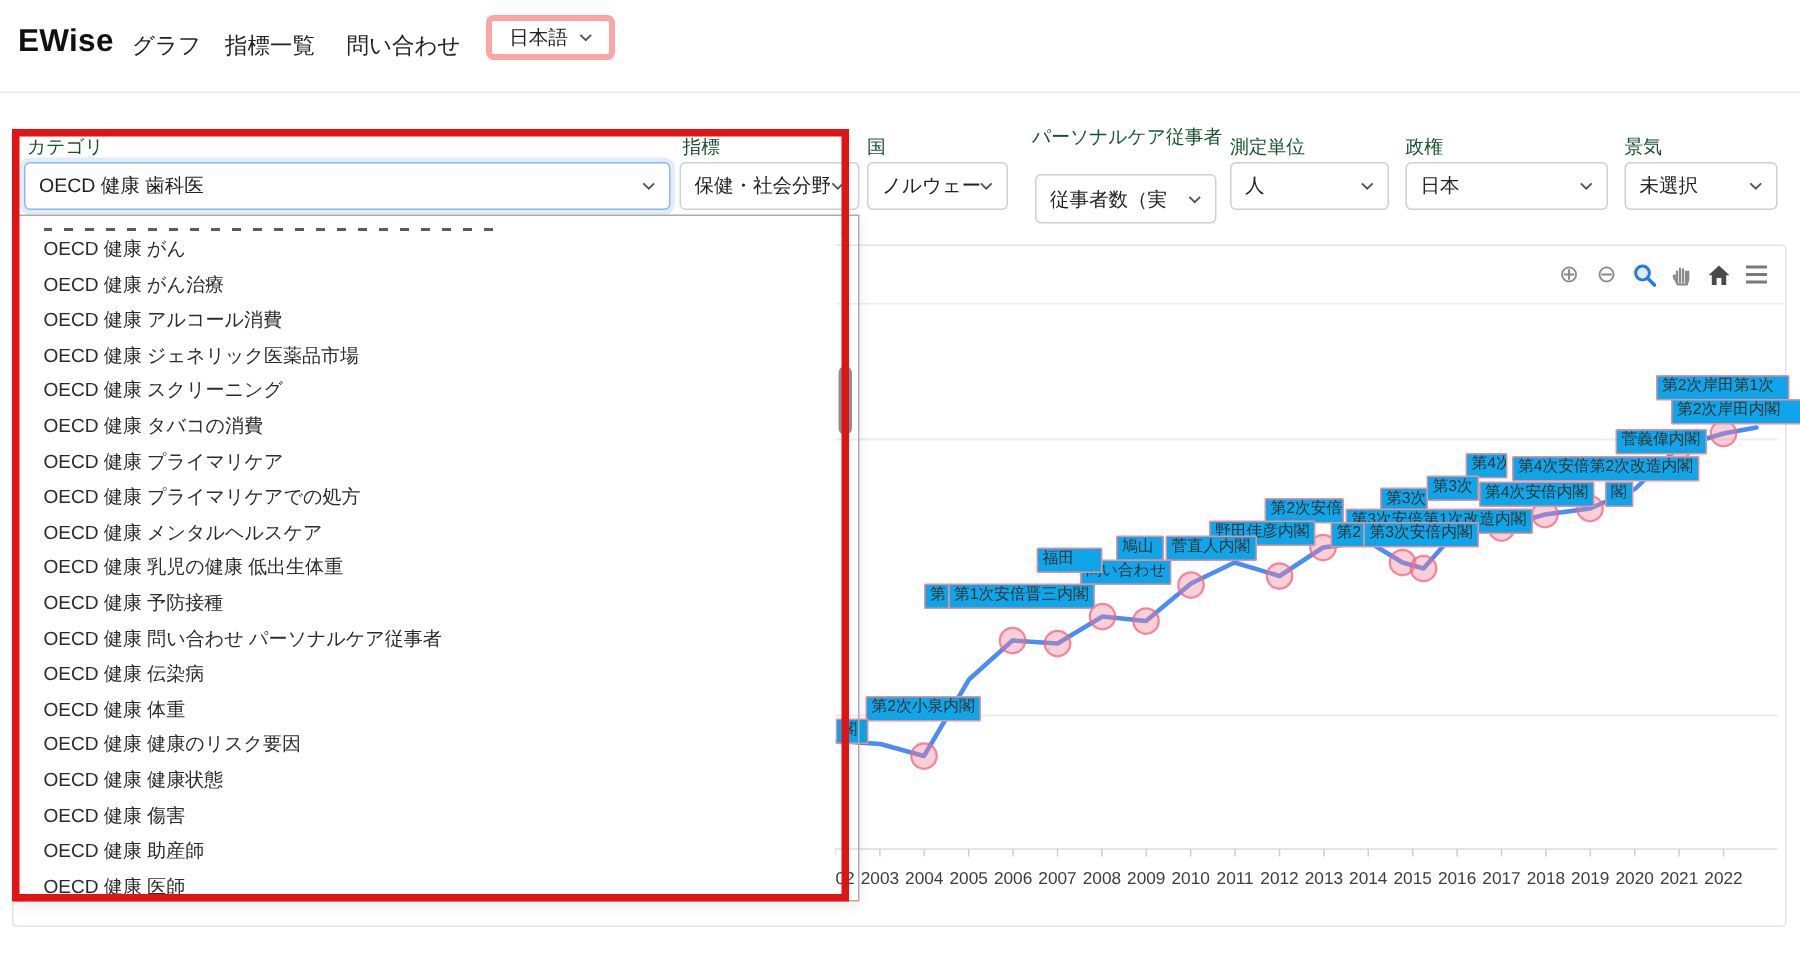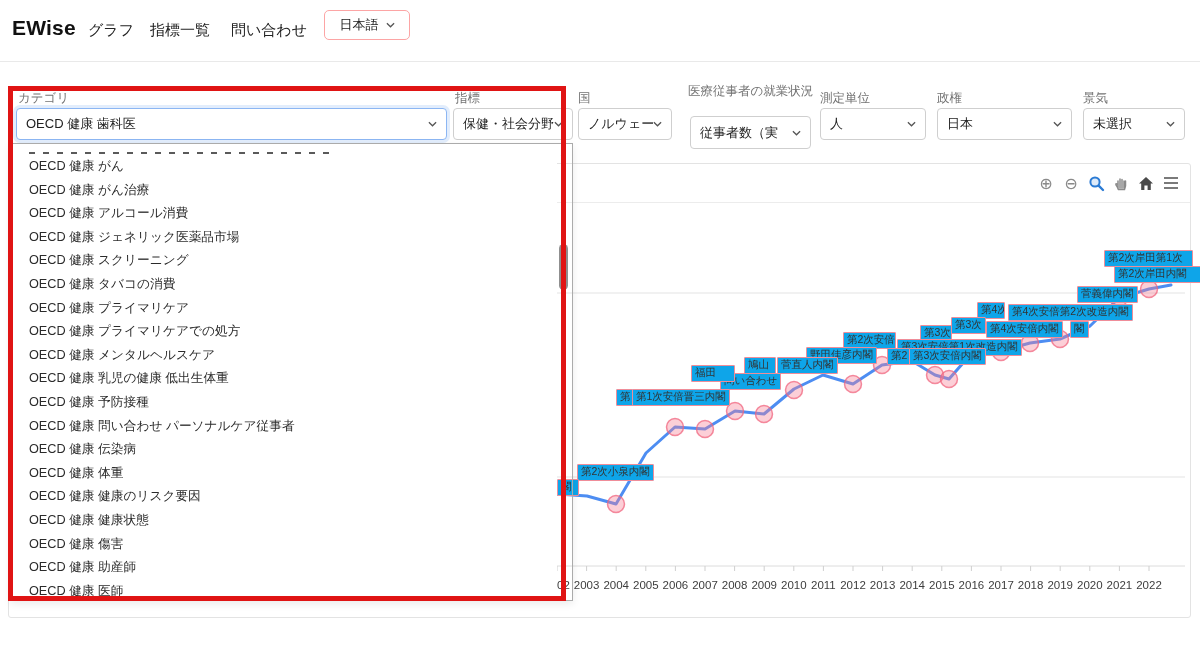--- a/index.html
+++ b/index.html
@@ -2,25 +2,25 @@
 <html><head>
 <meta charset="utf-8">
 <style>
   * { margin:0; padding:0; box-sizing:border-box; }
   html,body { width:1200px; height:650px; background:#fff; font-family:"Liberation Sans","DejaVu Sans",sans-serif; color:#222; overflow:hidden; }
 
   
   #header { position:absolute; left:0; top:0; width:1200px; height:62px; border-bottom:1px solid #e9e9e9; background:#fff; }
   #logo { position:absolute; left:12px; top:16px; font-size:21px; font-weight:bold; letter-spacing:0.2px; color:#111; }
   .nav-item { position:absolute; top:21px; font-size:15px; color:#222; cursor:pointer; white-space:nowrap; }
-  #lang { position:absolute; left:324px; top:10px; width:86px; height:30px; border:1px solid #fca5a5; border-radius:5px; display:flex; align-items:center; justify-content:center; gap:7px; font-size:13px; background:#fff; cursor:pointer; }
+  #lang { position:absolute; left:324px; top:10px; width:86px; height:30px; border:4px solid #fca5a5; border-radius:5px; display:flex; align-items:center; justify-content:center; gap:7px; font-size:13px; background:#fff; cursor:pointer; }
   .chev { width:9px; height:6px; }
 
   
-  .flabel { position:absolute; font-size:12.5px; color:#737373; white-space:nowrap; }
+  .flabel { position:absolute; font-size:12.5px; color:#14532d; white-space:nowrap; }
   .flabel2 { white-space:normal; line-height:1.2; }
   .fselect { position:absolute; height:32px; border:1px solid #cfcfcf; border-radius:4px; background:#fff; display:flex; align-items:center; padding:0 9px; font-size:13px; color:#222; cursor:pointer; }
   .fval { flex:1; overflow:hidden; white-space:nowrap; }
   .fselect.focused { border:1px solid #8cb6f3; box-shadow:0 0 0 3px rgba(140,182,243,.25); }
 
   
   #card { position:absolute; left:8px; top:163px; width:1183px; height:455px; border:1px solid #e3e3e3; border-radius:3px; background:#fff; z-index:1; }
   #toolbar { position:absolute; right:10px; top:8px; height:22px; display:flex; align-items:center; gap:7px; z-index:2; }
   .tbtn { width:18px; height:18px; display:flex; align-items:center; justify-content:center; font-size:16px; color:#8a8a8a; cursor:pointer; }
   #tb-divider { position:absolute; left:0; top:38px; width:100%; border-top:1px solid #ececec; }
@@ -77,21 +77,21 @@
   </div>
 
   <div class="flabel" style="left:578px; top:90px">国</div>
   <div class="fselect" style="left:578px; top:108px; width:94px">
     <span class="fval">ノルウェー</span>
     <svg class="chev" viewBox="0 0 10 6">
         <polyline points="1,1 5,5 9,1" fill="none" stroke="#555" stroke-width="1.4"></polyline>
       </svg>
   </div>
 
-  <div class="flabel flabel2" style="left:688px; top:84px; width:130px">医療従事者の就業状況</div>
+  <div class="flabel flabel2" style="left:688px; top:84px; width:130px">パーソナルケア従事者</div>
   <div class="fselect" style="left:690px; top:116px; width:121px; height:33px">
     <span class="fval">従事者数（実</span>
     <svg class="chev" viewBox="0 0 10 6">
         <polyline points="1,1 5,5 9,1" fill="none" stroke="#555" stroke-width="1.4"></polyline>
       </svg>
   </div>
 
   <div class="flabel" style="left:820px; top:90px">測定単位</div>
   <div class="fselect" style="left:820px; top:108px; width:106px">
     <span class="fval">人</span>

